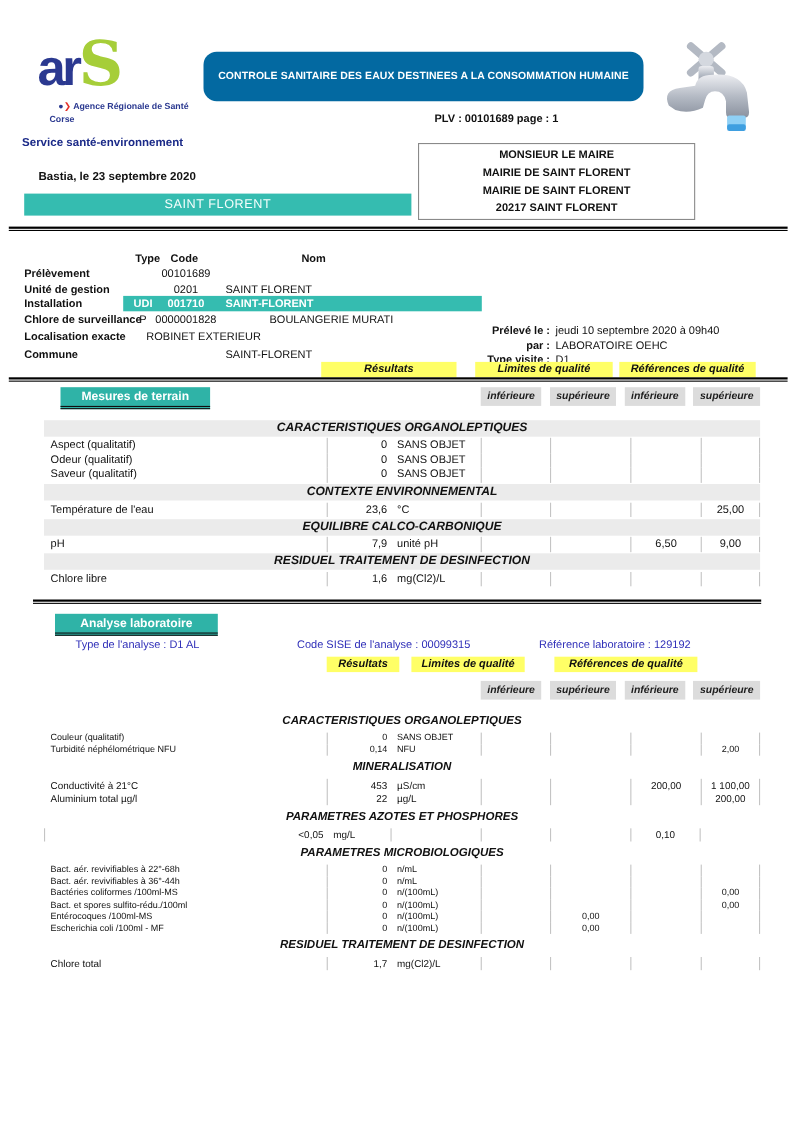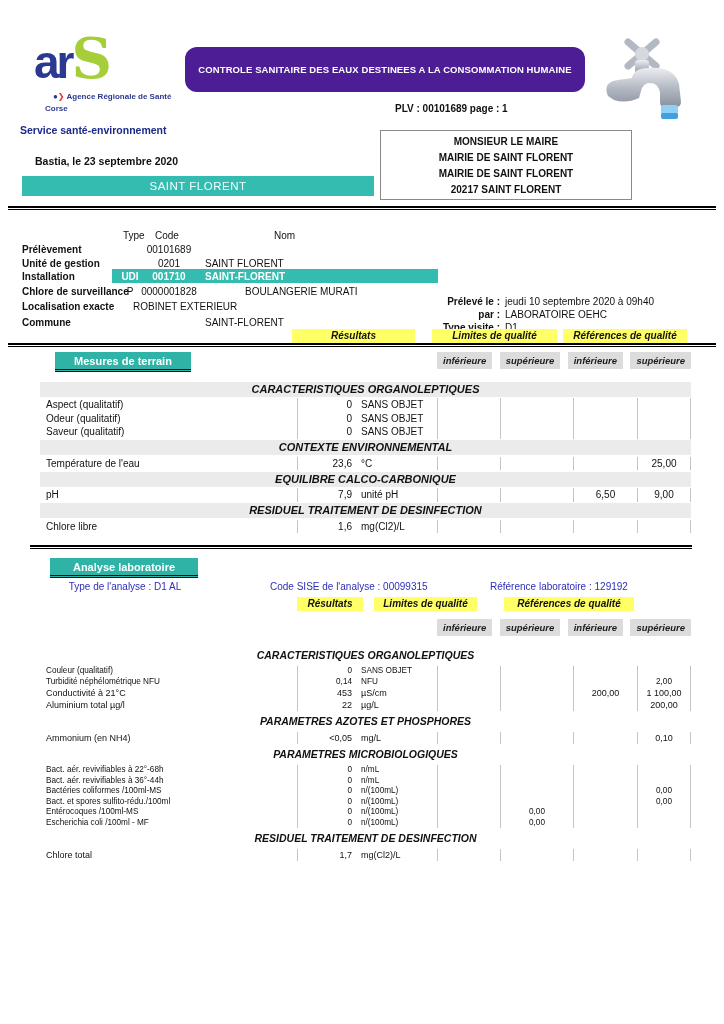--- a/index.html
+++ b/index.html
@@ -7,21 +7,21 @@
   .page { position:relative; width:724px; height:1024px; background:#fff; overflow:hidden; }
 
   
   .ars-logo { position:absolute; left:34px; top:36px; width:150px; }
   .ars-ar { color:#2B3990; font-size:46px; font-weight:bold; letter-spacing:-3px; line-height:1; }
   .ars-s { color:#A6CE39; font-size:56px; font-weight:bold; line-height:0.8; font-family:"DejaVu Serif",serif; }
   .ars-tagline { position:absolute; left:53px; top:92px; font-size:8px; font-weight:bold; color:#2B3990; white-space:nowrap; }
   .cockade-b { color:#2B3990; font-size:8px; } .cockade-r { color:#E4322B; font-size:8px; font-weight:bold; }
   .ars-region { position:absolute; left:45px; top:104px; font-size:8px; font-weight:bold; color:#2B3990; }
 
-  .title-banner { position:absolute; left:185px; top:47px; width:400px; height:45px; background:#4c1d95;
+  .title-banner { position:absolute; left:185px; top:47px; width:400px; height:45px; background:#0369a1;
     border-radius:12px; display:flex; align-items:center; justify-content:center; }
   .title-banner span { color:#fff; font-weight:bold; font-size:9.5px; white-space:nowrap; letter-spacing:0.1px; }
 
   .faucet { position:absolute; left:598px; top:32px; }
 
   .plv-line { position:absolute; left:395px; top:103px; font-size:10px; font-weight:bold; }
   .service-line { position:absolute; left:20px; top:124px; font-size:10.5px; font-weight:bold; color:#1B2A88; }
   .date-line { position:absolute; left:35px; top:155px; font-size:10.5px; font-weight:bold; }
 
   .recipient-box { position:absolute; left:380px; top:130px; width:252px; height:70px; border:1px solid #8a8a8a;
@@ -33,21 +33,21 @@
   .commune-banner span { color:#f4fefc; font-size:11.5px; letter-spacing:0.5px; }
 
   .dline { position:absolute; height:4px; border-top:2px solid #000; border-bottom:1.5px solid #000; }
   .dline1 { left:8px; top:206px; width:708px; }
   .dline2 { left:8px; top:343px; width:708px; }
   .dline3 { left:30px; top:545px; width:662px; }
 
   
   .si { position:absolute; font-size:10px; white-space:nowrap; }
   .si-label { font-weight:bold; left:22px; }
-  .si-h { font-weight:normal; }
+  .si-h { font-weight:bold; }
   .c-type { position:absolute; left:113px; width:34px; text-align:center; }
   .c-code { position:absolute; left:140px; width:58px; text-align:center; }
   .c-nom  { position:absolute; left:205px; }
   .c-loc  { position:absolute; left:133px; }
   .teal-row { position:absolute; left:112px; top:269px; width:326px; height:14px; background:#35BCB0; }
   .ri-label { position:absolute; font-size:10px; font-weight:bold; text-align:right; left:380px; width:120px; }
   .ri-value { position:absolute; font-size:10px; left:505px; }
 
   
   .ylab { position:absolute; background:#FFFF66; font-size:10px; font-weight:bold; font-style:italic;
@@ -323,20 +323,23 @@
       <div class="t-row compact">
         <div class="c param">Turbidité néphélométrique NFU</div>
         <div class="c val">0,14</div>
         <div class="c unit">NFU</div>
         <div class="c lim"></div>
         <div class="c lim"></div>
         <div class="c lim"></div>
         <div class="c lim last">2,00</div>
       </div>
 
+      <div class="t-section">
+        <span>MINERALISATION</span>
+      </div>
 
       <div class="t-row">
         <div class="c param">Conductivité à 21°C</div>
         <div class="c val">453</div>
         <div class="c unit">µS/cm</div>
         <div class="c lim"></div>
         <div class="c lim"></div>
         <div class="c lim">200,00</div>
         <div class="c lim last">1 100,00</div>
       </div>
@@ -350,21 +353,20 @@
         <div class="c lim"></div>
         <div class="c lim"></div>
         <div class="c lim last">200,00</div>
       </div>
 
       <div class="t-section">
         <span>PARAMETRES AZOTES ET PHOSPHORES</span>
       </div>
 
       <div class="t-row">
-        <div class="c param">Ammonium (en NH4)</div>
         <div class="c val">&lt;0,05</div>
         <div class="c unit">mg/L</div>
         <div class="c lim"></div>
         <div class="c lim"></div>
         <div class="c lim"></div>
         <div class="c lim last">0,10</div>
       </div>
 
       <div class="t-section">
         <span>PARAMETRES MICROBIOLOGIQUES</span>

